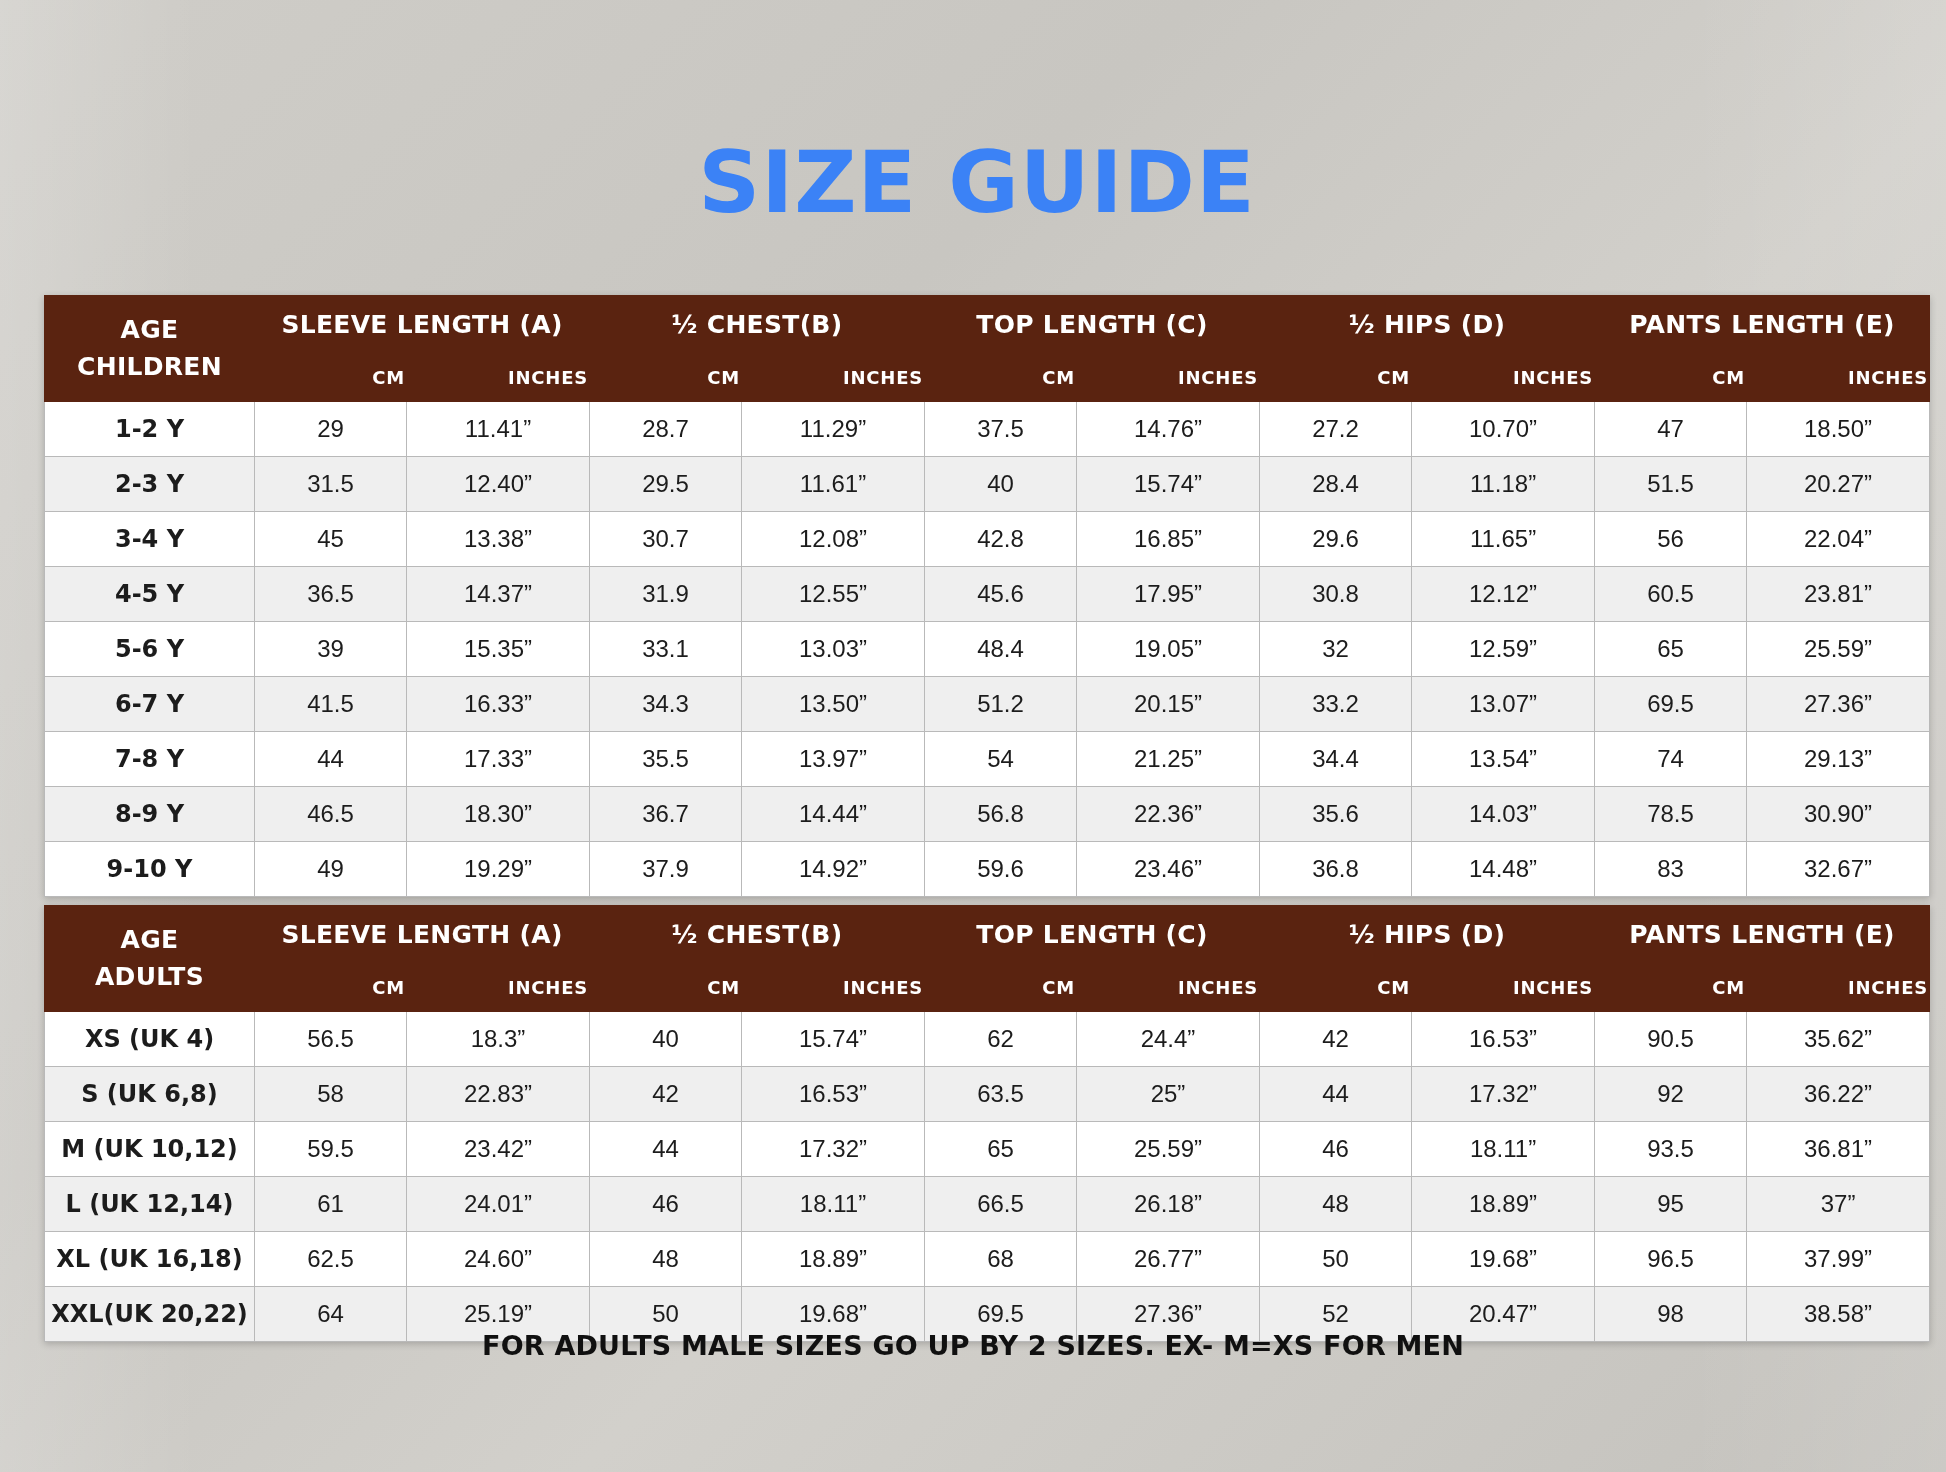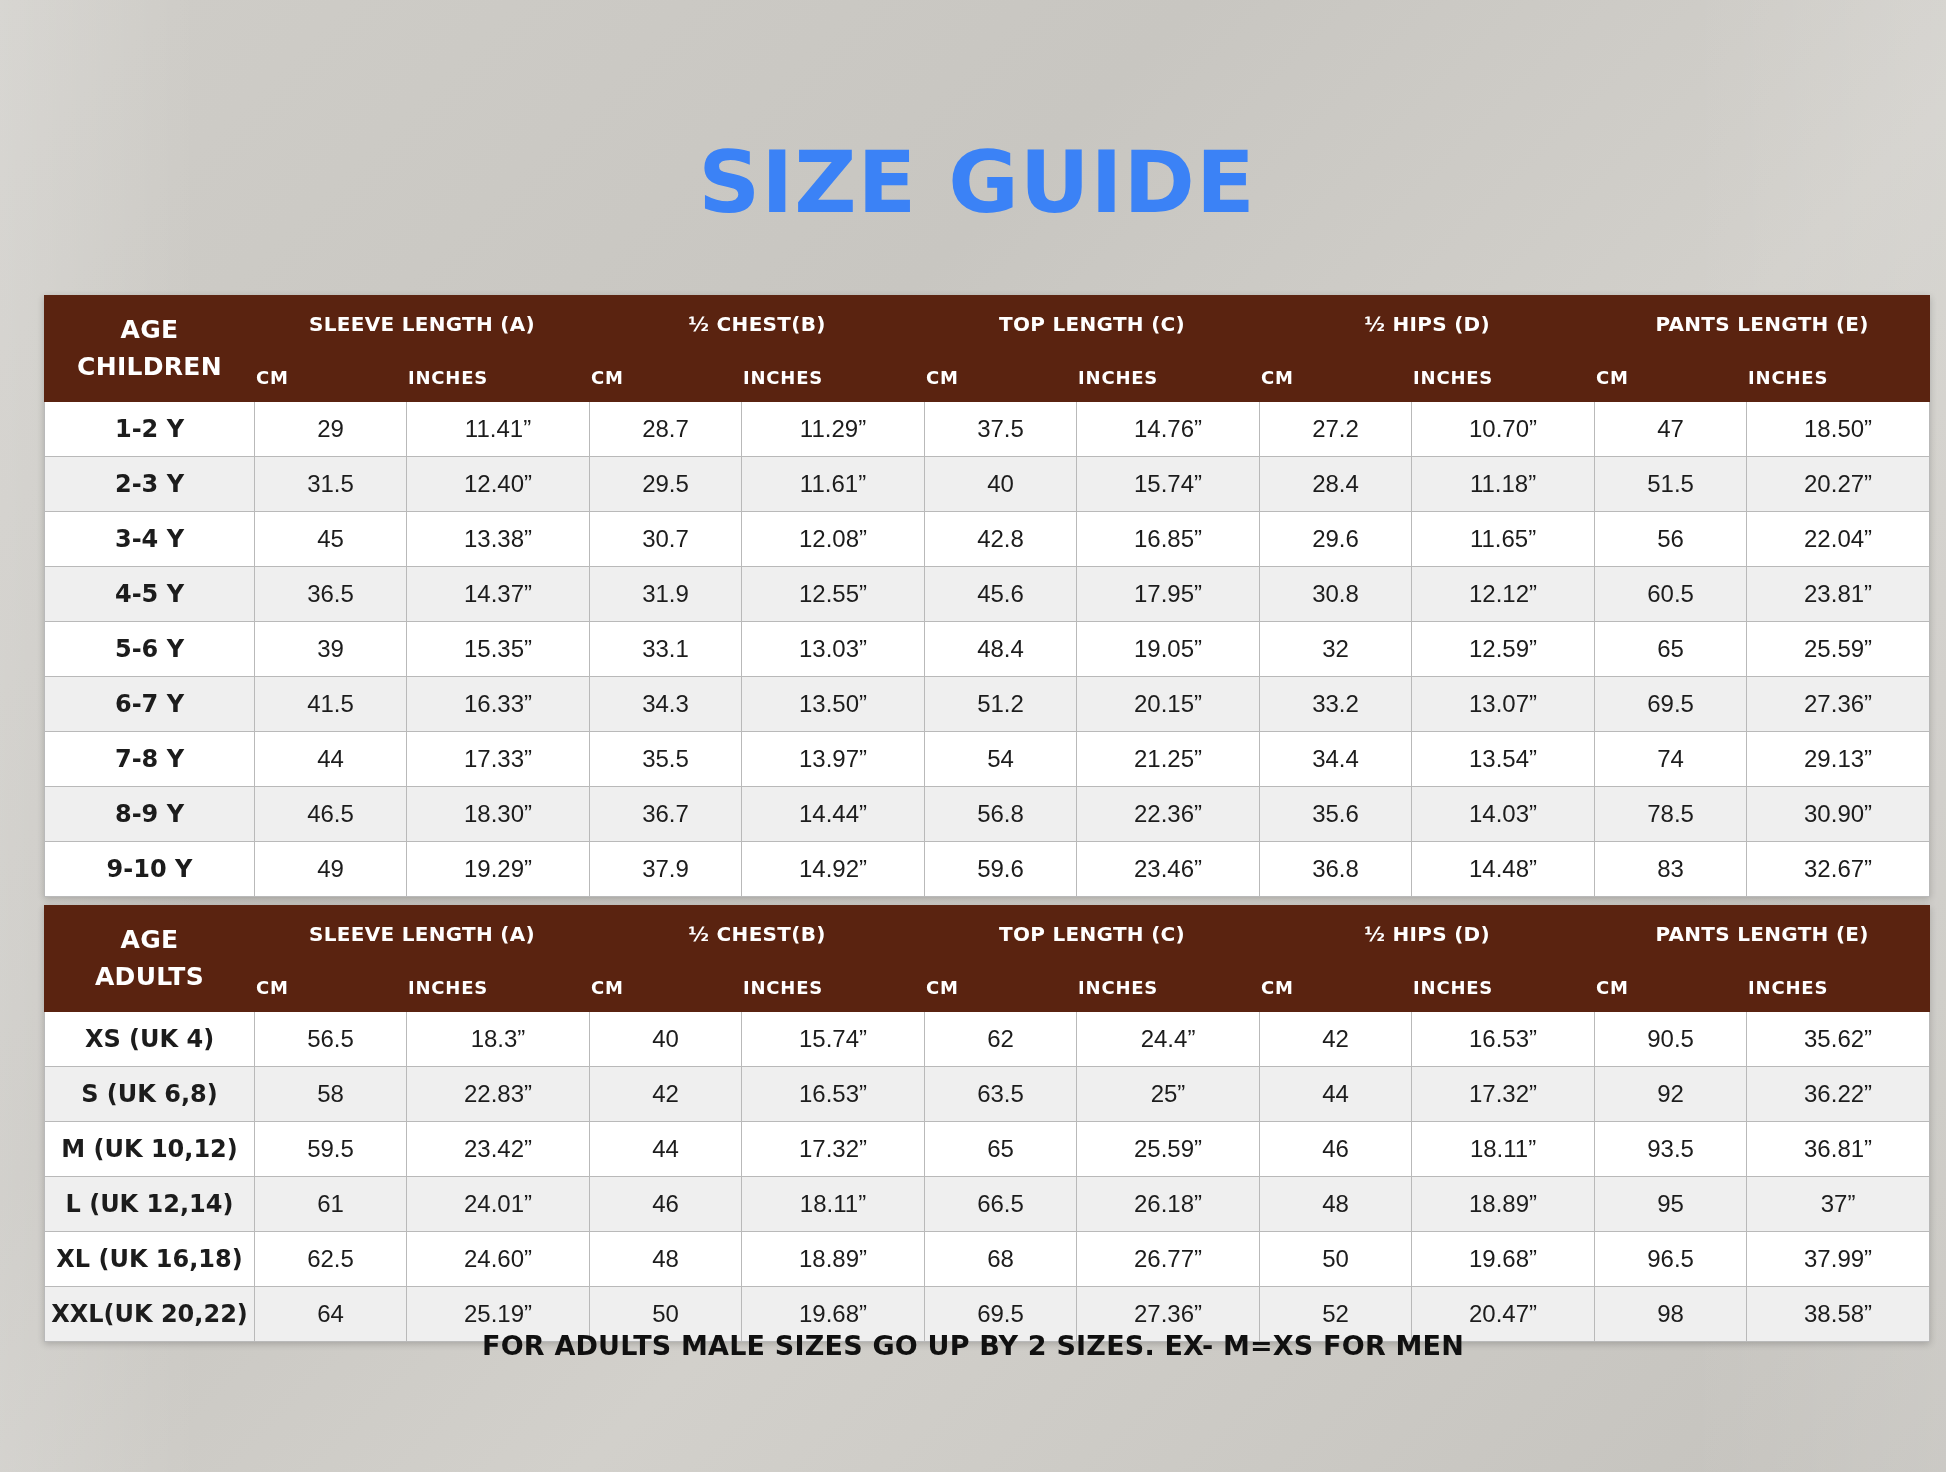--- a/index.html
+++ b/index.html
@@ -67,35 +67,35 @@
   }
   table.size-table col.age { width: 210px; }
   table.size-table col.cm { width: 152px; }
   table.size-table col.inch { width: 183px; }
 
   .hdr-group th {
     background: #5a2310;
     color: #ffffff;
     font-family: "DejaVu Sans", sans-serif;
     font-weight: bold;
-    font-size: 20px;
+    font-size: 25px;
     height: 54px;
     border: 1px solid #5a2310;
     text-align: center;
     letter-spacing: 0.3px;
   }
   .hdr-unit th {
     background: #5a2310;
     color: #ffffff;
     font-family: "DejaVu Sans", sans-serif;
     font-weight: bold;
     font-size: 18px;
     height: 46px;
     border: 1px solid #5a2310;
-    text-align: left;
+    text-align: right;
     letter-spacing: 0.8px;
   }
   .hdr-group th.age-cell {
     font-size: 25px;
     line-height: 1.45;
     vertical-align: middle;
   }
   .age-line {
     display: block;
   }

